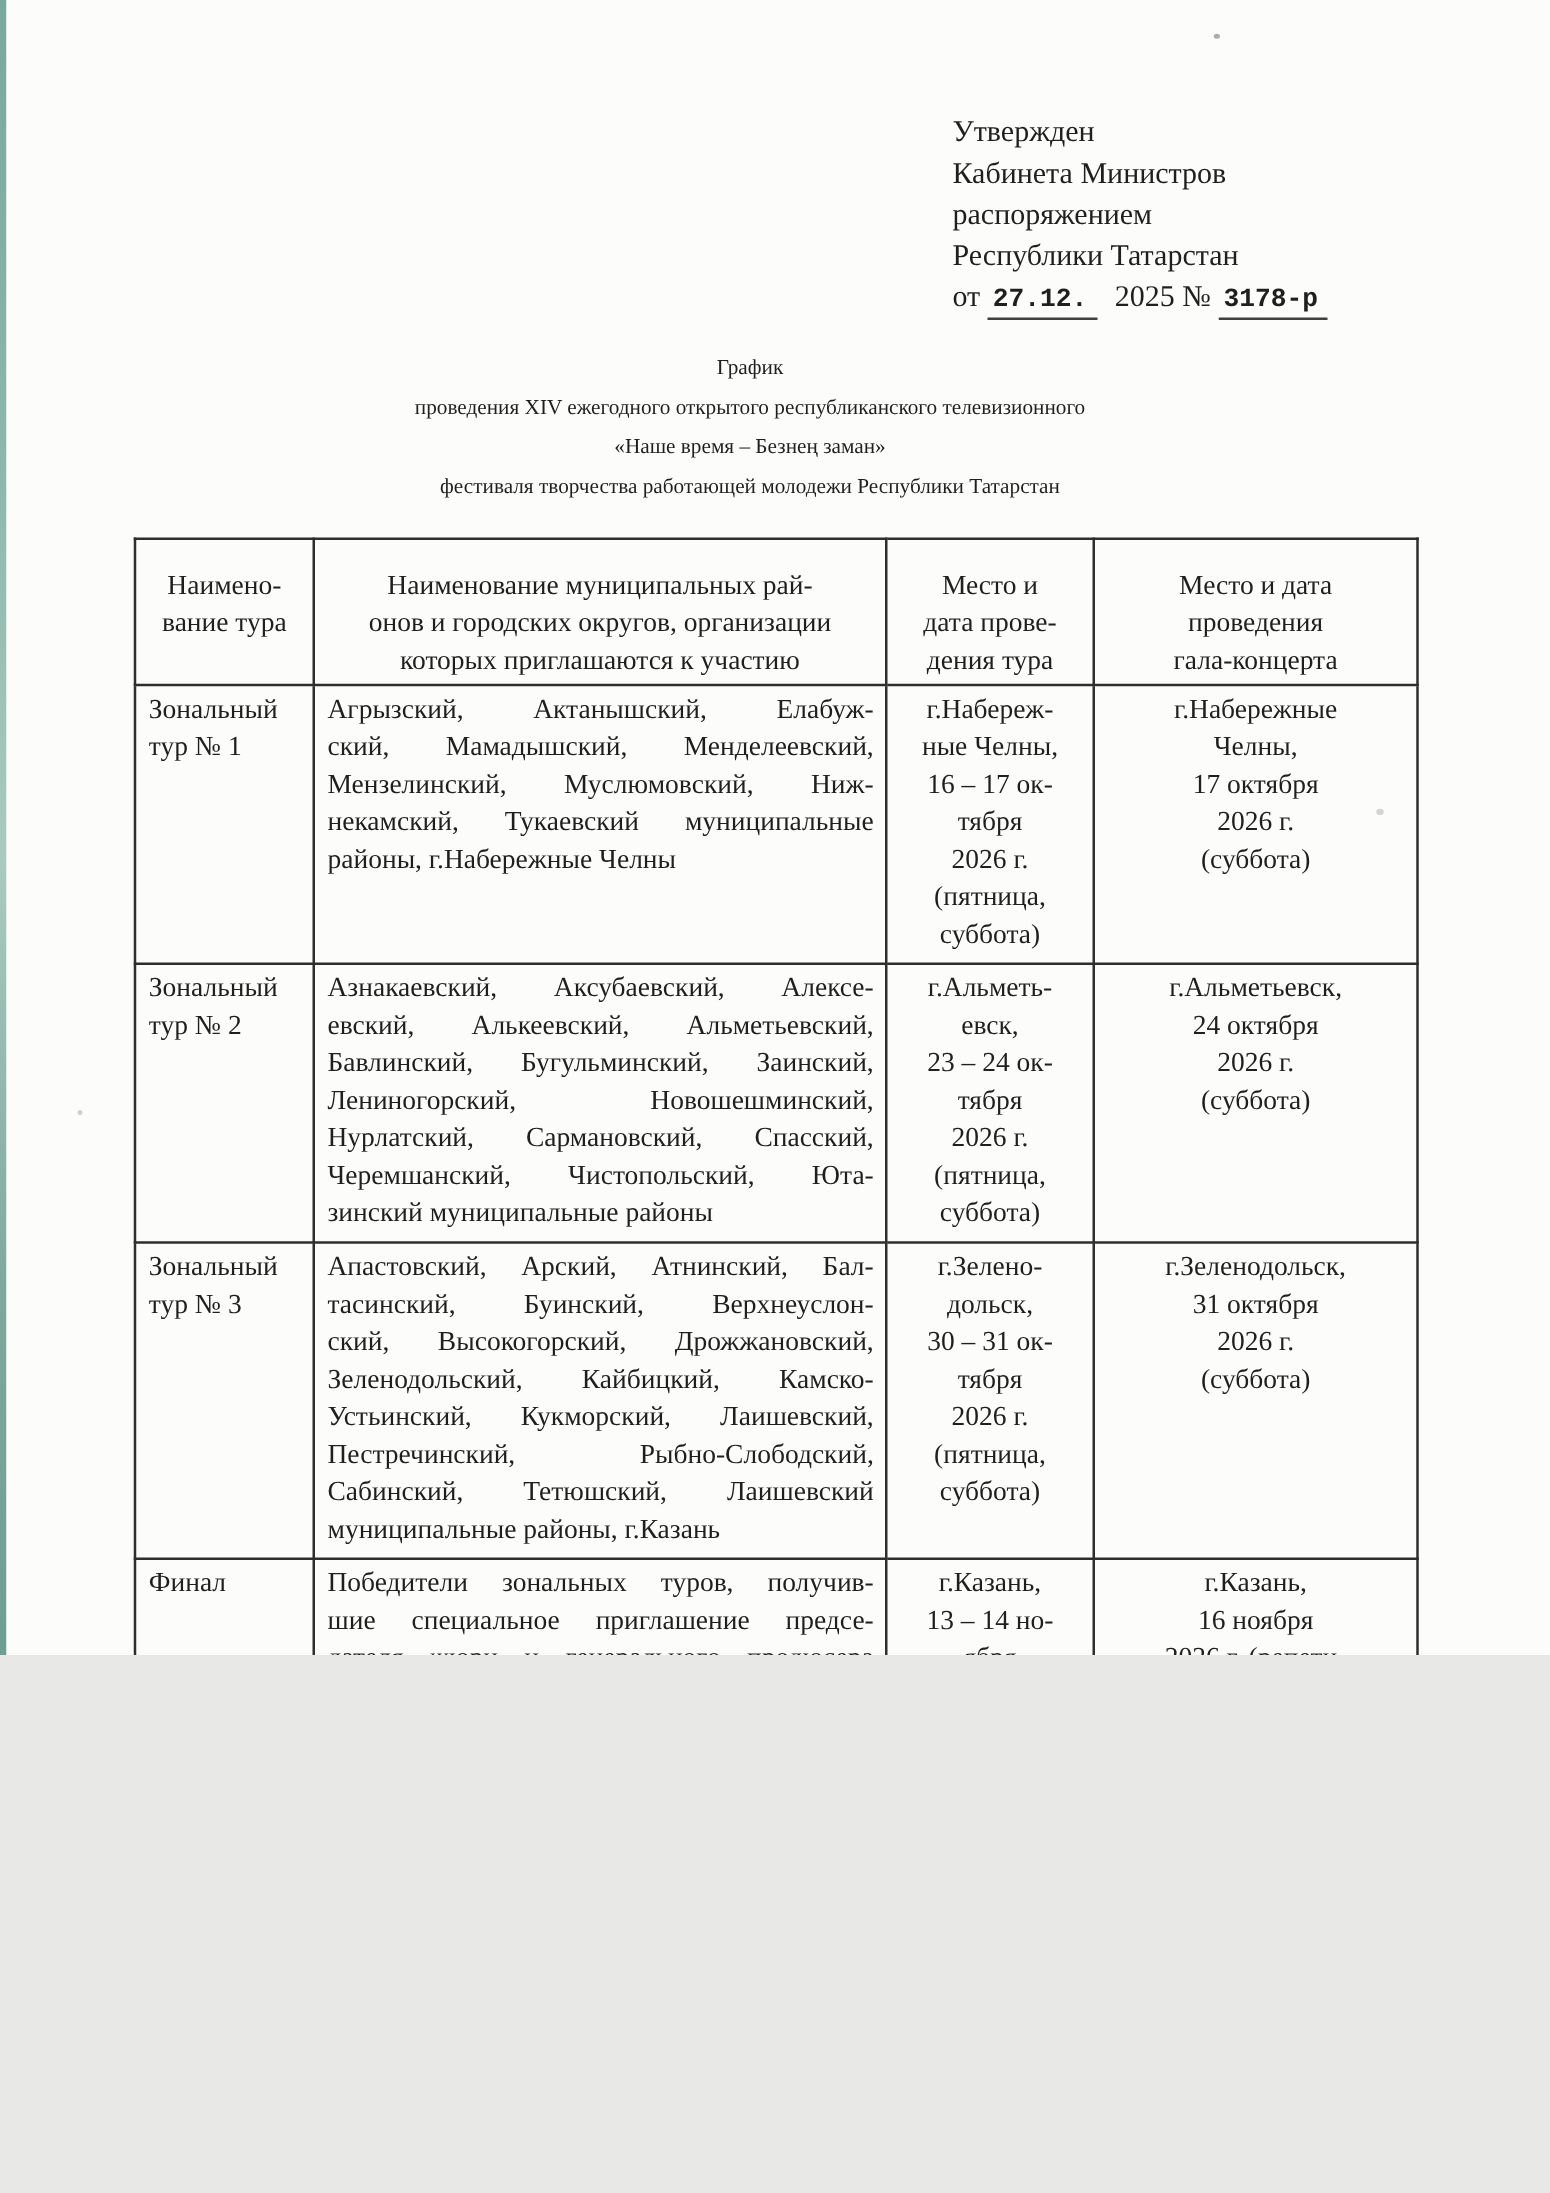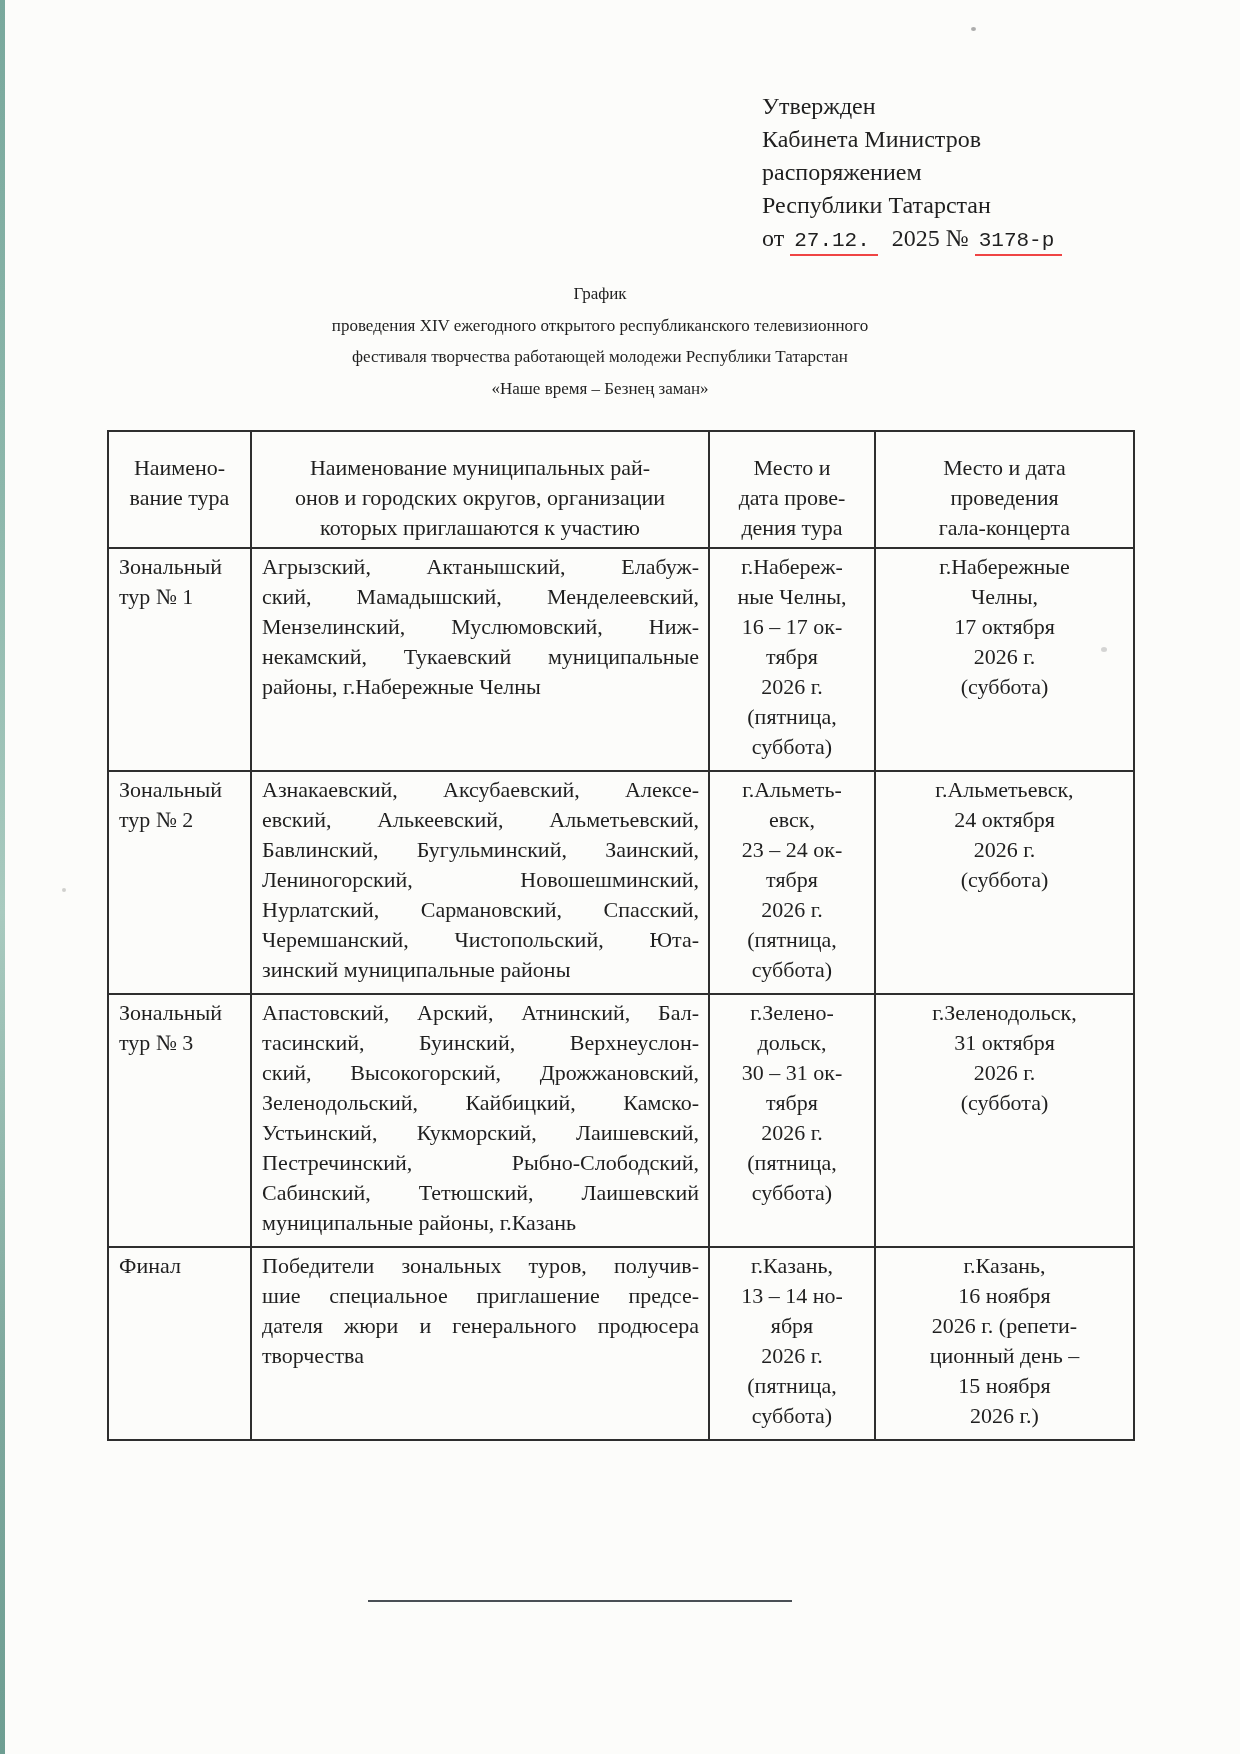--- a/index.html
+++ b/index.html
@@ -1,19 +1,19 @@
 <!DOCTYPE html>
 <html lang="ru"><head>
 <meta charset="utf-8">
 <style>
   html, body { margin: 0; padding: 0; background: #e8e8e6; }
   .page {
     position: relative;
     width: 1240px;
-    height: 1754px;
+    height: 1324px;
     margin: 0 auto;
     background: #fcfcfa;
     overflow: hidden;
     font-family: "Liberation Serif", "DejaVu Serif", serif;
     color: #1f1f1f;
   }
 
   
   .edge-strip {
     position: absolute; left: 0; top: 0; width: 5px; height: 100%;
@@ -25,24 +25,25 @@
   .dot-3 { left: 62px;  top: 888px; width: 4px; height: 4px; background: #c4c4c2; opacity: .8; }
 
   
   .approval {
     position: absolute; left: 762px; top: 90px;
     font-size: 24px; line-height: 33px; white-space: nowrap;
   }
   .approval .fill {
     font-family: "Liberation Mono", "DejaVu Sans Mono", monospace;
     font-size: 21px;
-    border-bottom: 2px solid #ef4444;
+    border-bottom: 2px solid #404040;
     padding: 0 8px 1px 4px;
     display: inline-block;
     line-height: 24px;
+    font-weight: bold;
   }
   .approval .fill-date { margin-left: 6px; margin-right: 14px; }
   .approval .fill-num  { margin-left: 6px; }
 
   
   .title {
     position: absolute; left: 20px; top: 278px; width: 1160px;
     text-align: center; font-size: 17px; line-height: 31.5px;
   }
 
@@ -91,22 +92,22 @@
     <div class="a-line">Республики Татарстан</div>
     <div class="a-line">
       <span>от</span><span class="fill fill-date">27.12.</span><span>2025</span>
       <span>№</span><span class="fill fill-num">3178-р</span>
     </div>
   </div>
 
   <div class="title">
     <div>График</div>
     <div>проведения XIV ежегодного открытого республиканского телевизионного</div>
+    <div>«Наше время – Безнең заман»</div>
     <div>фестиваля творчества работающей молодежи Республики Татарстан</div>
-    <div>«Наше время – Безнең заман»</div>
   </div>
 
   <table class="doc-table">
     <colgroup>
       <col class="c1">
         <col class="c2">
         <col class="c3">
         <col class="c4">
     </colgroup>
     <thead>

